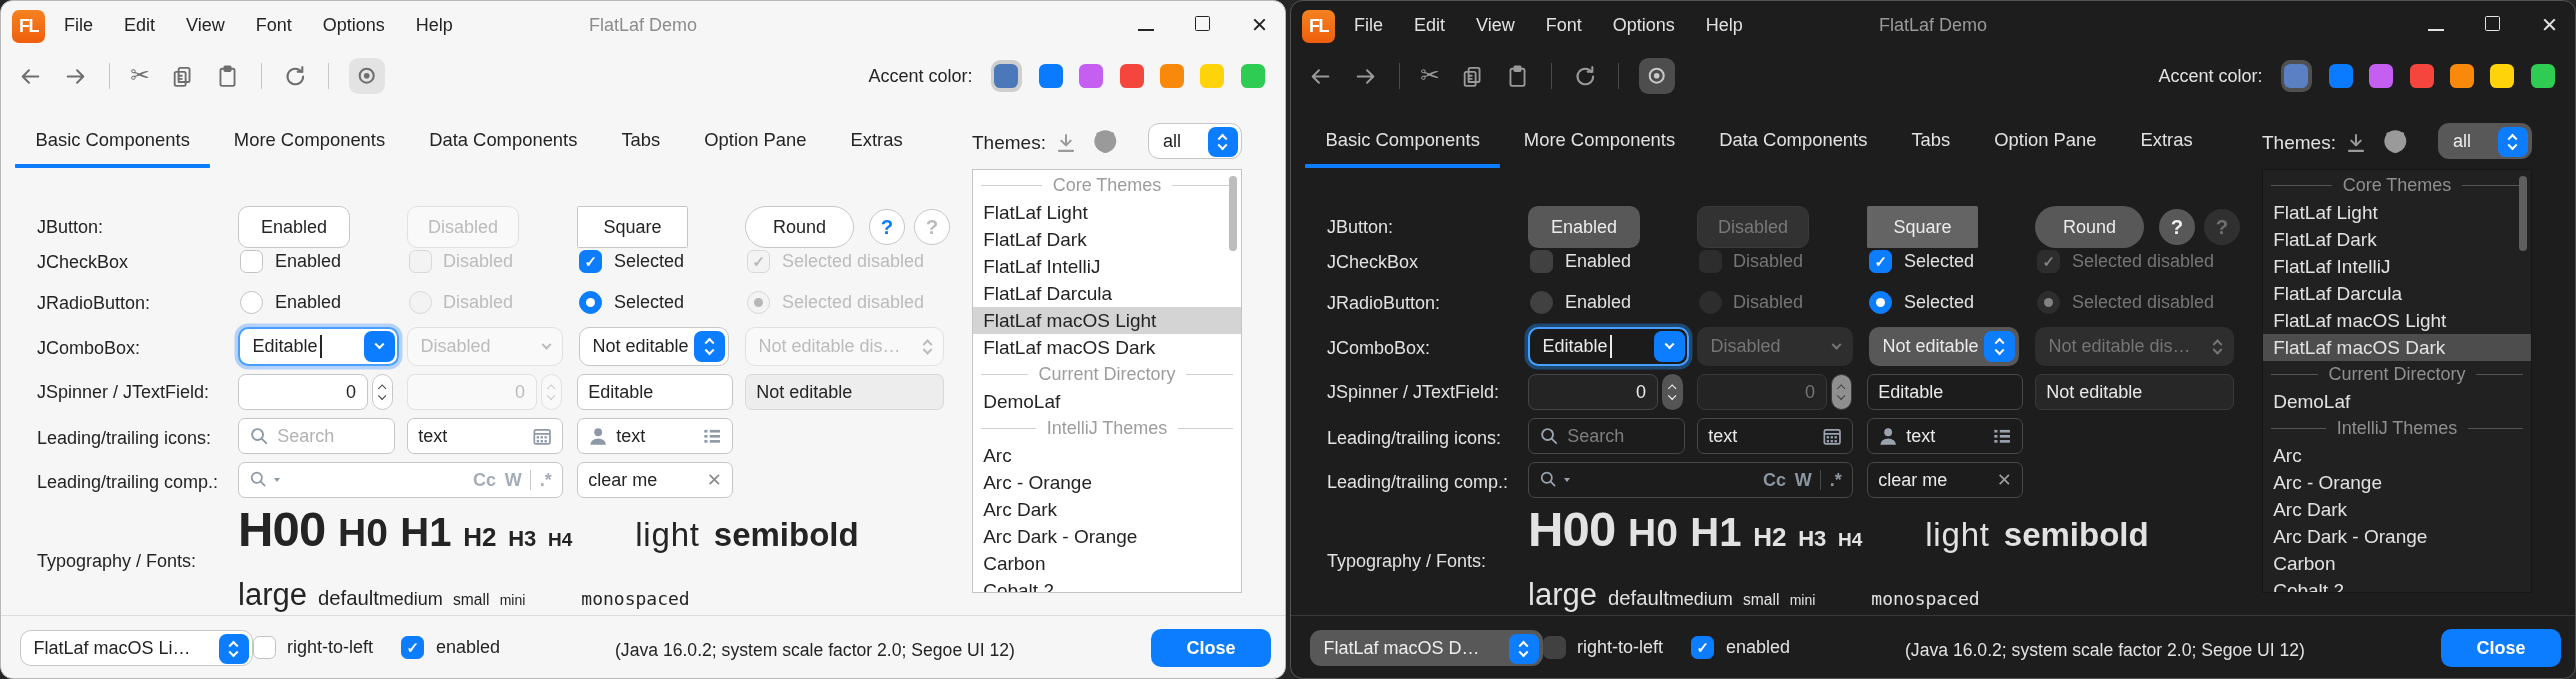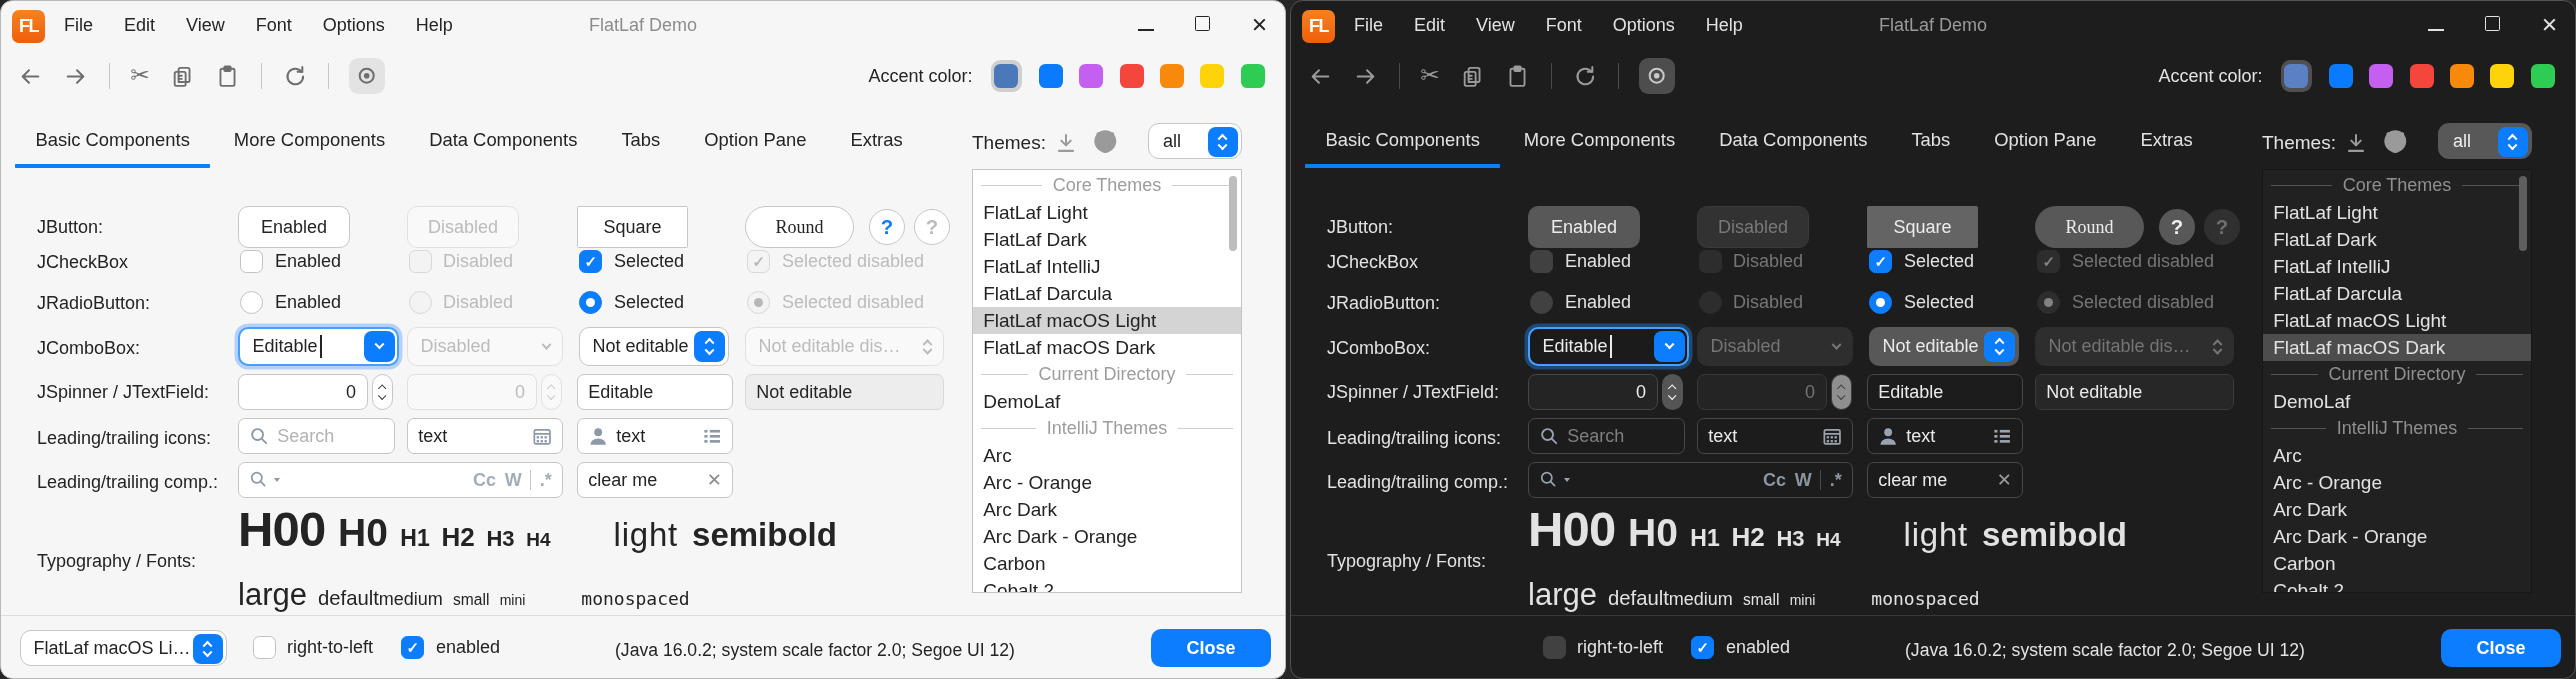--- a/index.html
+++ b/index.html
@@ -59,21 +59,21 @@
   .r7 { top:461px; height:39px; } .r8 { top:506px; height:109px; }
   .rlabel { position:absolute; left:36px; top:50%; transform:translateY(-50%); color:var(--fg); white-space:nowrap; }
   .r8 .rlabel { top:44px; transform:none; }
 
   .btn { position:absolute; top:0; height:42px; border-radius:10.2px; background:var(--ctlbg); border:0.8px solid var(--ctlbd);
          color:var(--fg); display:flex; align-items:center; justify-content:center; }
   .dark .btn { background:#585858; border-color:transparent; color:#ececec; }
   .btn.disabled { color:var(--disfg); background:var(--disbg); border-color:var(--disbd); }
   .dark .btn.disabled { background:#323232; color:#787878; }
   .btn.sq { border-radius:1.6px; } .dark .btn.sq { background:#646464; }
-  .btn.rd { border-radius:21px;font-family:Liberation Serif, serif; }
+  .btn.rd { border-radius:21px; }
   .help { position:absolute; top:3.1px; width:36px; height:36px; border-radius:50%; background:var(--ctlbg);
           border:0.8px solid var(--ctlbd); color:var(--accent); font-size:20.3px; font-weight:700;
           display:flex; align-items:center; justify-content:center; }
   .help.dim { color:var(--disfg); }
   .dark .help { background:#585858; border-color:transparent; color:#efefef; }
   .dark .help.dim { background:#303030; color:#6f6f6f; }
 
   .cb { position:absolute; top:0; width:23.4px; height:23.4px; border-radius:6.3px; background:var(--unbg);
         border:0.8px solid var(--unbd); display:flex; align-items:center; justify-content:center;
         font-size:15px; font-weight:700; color:#ffffff; }
@@ -129,21 +129,21 @@
   .mod { color:var(--modfg); font-weight:700; }
   .vsep { width:0.9px; height:20.3px; background:var(--ctlbd); }
   .xgray { color:var(--muted); font-size:18px; }
   .fico svg { display:block; }
   .ddtri { width:0; height:0; border-left:3.9px solid transparent; border-right:3.9px solid transparent; border-top:4.7px solid var(--fieldicon); margin-left:-3.1px; }
 
   
   .bigline { position:absolute; left:237px; top:-6.3px; display:flex; align-items:baseline; color:var(--fg); }
   .h00 { font-size:49px; font-weight:700; letter-spacing:-0.8px; }
   .h0 { font-size:39px; font-weight:700; margin-left:12.5px; }
-  .h1b { font-size:23px; font-weight:700; margin-left:12.5px; }
+  .h1b { font-size:40px; font-weight:700; margin-left:12.5px; }
   .h2b { font-size:26px; font-weight:700; margin-left:11.7px; }
   .h3b { font-size:22px; font-weight:700; margin-left:11.7px; }
   .h4b { font-size:19px; font-weight:700; margin-left:11.7px; }
   .wlight { font-size:33px; font-weight:400; margin-left:63px; letter-spacing:0.8px; }
   .wsemi { font-size:33px; font-weight:700; margin-left:14px; }
   .sizeline { position:absolute; left:237px; top:70px; display:flex; align-items:baseline; color:var(--fg); }
   .szL { font-size:31px; } .szD { font-size:20.3px; margin-left:11px; } .szM { font-size:18px; }
   .szS { font-size:15.6px; margin-left:10.2px; } .szXS { font-size:14px; margin-left:10.2px; }
   .mono { font-family:"DejaVu Sans Mono", monospace; font-size:18px; margin-left:56px; }
 
@@ -159,21 +159,21 @@
   .list { position:absolute; left:971px; top:168px; width:270px; height:424px; background:var(--listbg);
           border:0.8px solid var(--listbd); overflow:hidden; padding-top:2.3px; }
   .litem { height:27px; line-height:27px; padding-left:10.2px; font-size:19px; color:var(--fg); white-space:nowrap; }
   .litem.sel { background:var(--selbg); }
   .lsep { height:27px; display:flex; align-items:center; padding:0 7.8px; gap:10.2px; color:var(--sepfg); font-size:18px; white-space:nowrap; }
   .ln { flex:1; height:1.1px; background:var(--sepln); }
   .thumb { position:absolute; right:3.9px; top:6.3px; width:8.6px; height:75px; border-radius:3.9px; background:var(--thumb); }
 
   
   .statline { position:absolute; left:0; width:100%; top:614px; border-top:1.1px solid var(--statln); }
-  .lafcombo { position:absolute; left:19px; top:629px; width:207px; height:36px; border-radius:11px;
+  .lafcombo { position:absolute; left:19px; top:629px; width:233px; height:36px; border-radius:11px;
               background:var(--ctlbg); border:0.8px solid var(--ctlbd); color:var(--fg);
               display:flex; align-items:center; padding-left:12.5px; overflow:hidden; white-space:nowrap;text-align:center; }
   .dark .lafcombo { background:#585858; border-color:transparent; color:#eeeeee; }
   .lafcombo .abtn { width:30px; height:30px; }
   .scb1 { left:252px; top:635px; } .scb1l { left:286px; top:635px; }
   .scb2 { left:400px; top:635px; } .scb2l { left:435px; top:635px; }
   .sinfo { position:absolute; left:614px; top:639px; font-size:17.6px; color:var(--fg); white-space:nowrap; }
   .closebtn { position:absolute; left:1150px; top:628px; width:120px; height:38px; border-radius:10.2px;
               background:var(--accent); color:#ffffff; font-weight:700; display:flex; align-items:center; justify-content:center; }
 </style>
@@ -832,20 +832,27 @@
     <div class="litem">Arc</div>
     <div class="litem">Arc - Orange</div>
     <div class="litem">Arc Dark</div>
     <div class="litem">Arc Dark - Orange</div>
     <div class="litem">Carbon</div>
     <div class="litem">Cobalt 2</div>
     <div class="thumb"></div>
   </div>
 
   <div class="statline"></div>
+  <span class="lafcombo">
+    <span>FlatLaf macOS D…</span>
+    <span class="abtn">
+        <span class="ch chu"></span>
+        <span class="ch chd"></span>
+      </span>
+  </span>
   <span class="cb scb1" style="position:absolute;"></span>
   <span class="cblabel scb1l" style="position:absolute;">right-to-left</span>
   <span class="cb on scb2" style="position:absolute;">
       <span>✓</span>
     </span>
   <span class="cblabel scb2l" style="position:absolute;">enabled</span>
   <span class="sinfo">(Java 16.0.2;  system scale factor 2.0; Segoe UI 12)</span>
   <span class="closebtn">Close</span>
 </div>
 

